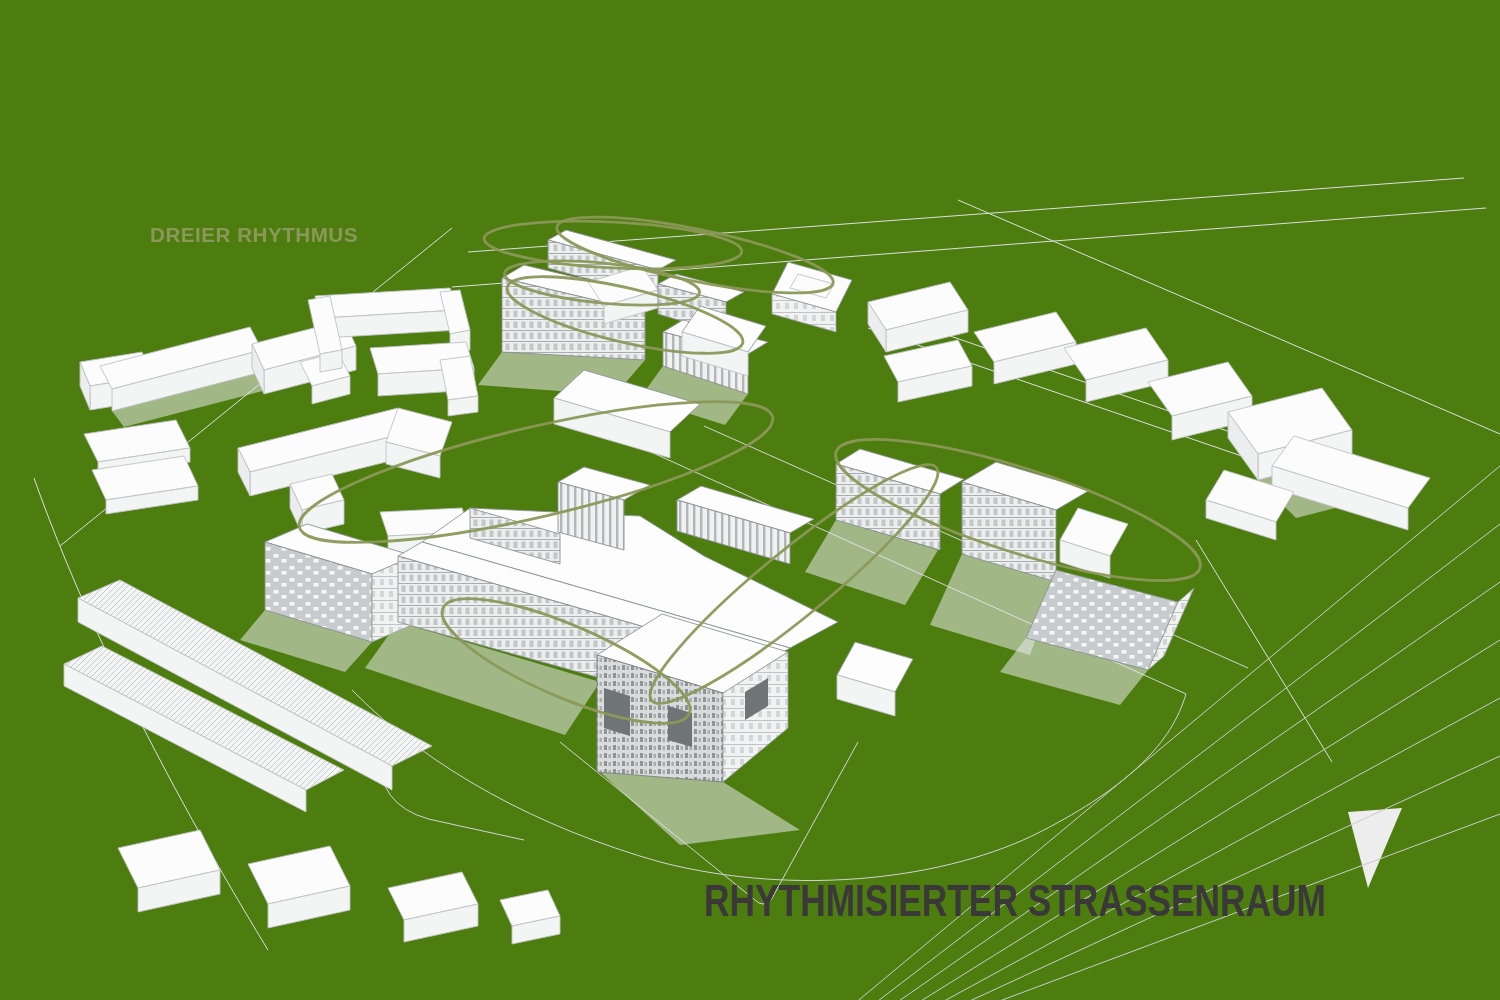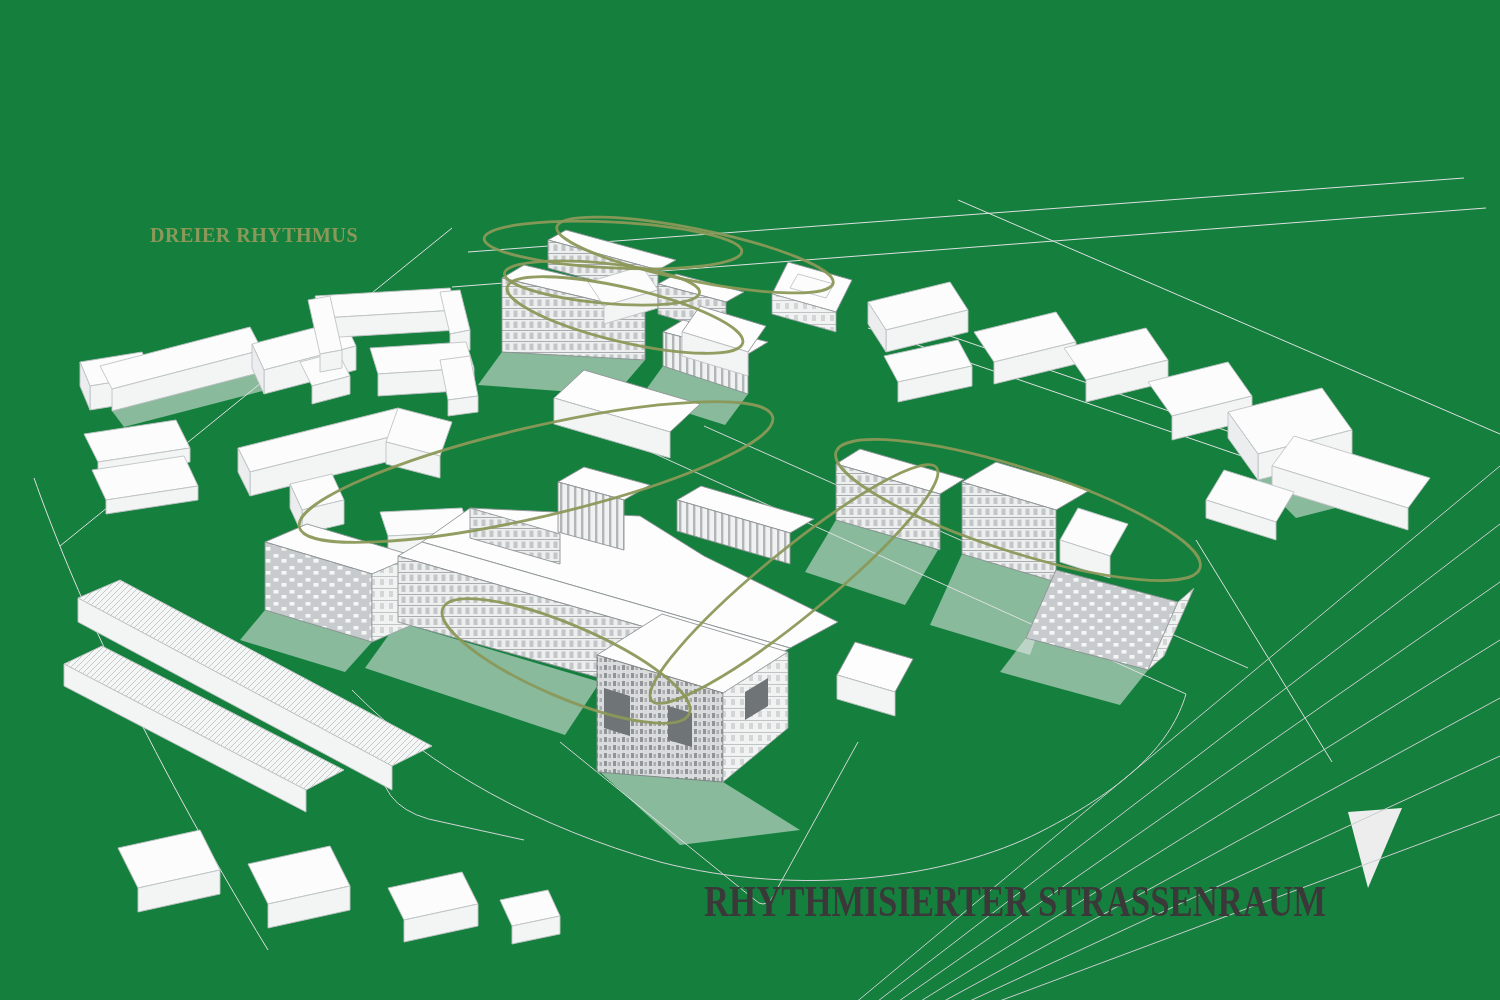--- a/index.html
+++ b/index.html
@@ -1,17 +1,17 @@
 <!DOCTYPE html>
 <html><head>
 <meta charset="utf-8">
 <style>
   html,body{margin:0;padding:0;background:#ffffff;}
-  .stage{position:relative;width:1500px;height:1000px;background:#15803d;overflow:hidden;
-         font-family:Liberation Serif, serif;}
+  .stage{position:relative;width:1500px;height:1000px;background:#4d7c0f;overflow:hidden;
+         font-family:Liberation Sans, sans-serif;}
   svg{display:block}
   .ground-line{fill:none;stroke:#d2d5d6;stroke-width:1;}
   .ground-line.soft{stroke:#dcdfe0;}
   .rail{fill:none;stroke:#c9cccd;stroke-width:1;}
   .shadow{fill:#e8e9ea;opacity:.55;stroke:none;}
   .ctx-roof{fill:#fcfcfc;stroke:#bfc3c5;stroke-width:.9;}
   .ctx-face{fill:#f3f4f4;stroke:#bfc3c5;stroke-width:.9;}
   .ctx-side{fill:#ebedee;stroke:#bfc3c5;stroke-width:.9;}
   .ctx-hatch{fill:url(#pat-hatch);stroke:#bfc3c5;stroke-width:.9;}
   .cmp-roof{fill:#fdfdfd;stroke:#8d9395;stroke-width:.9;}

